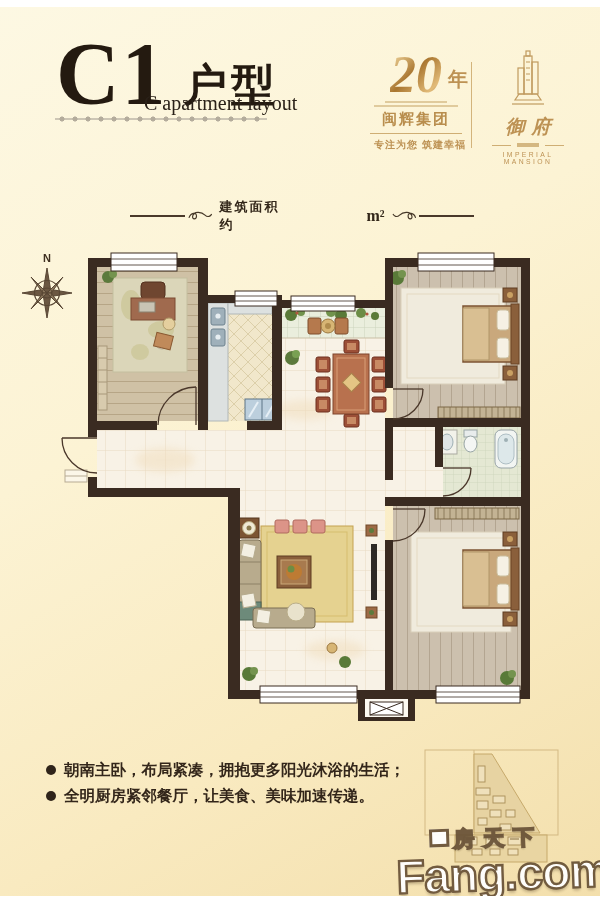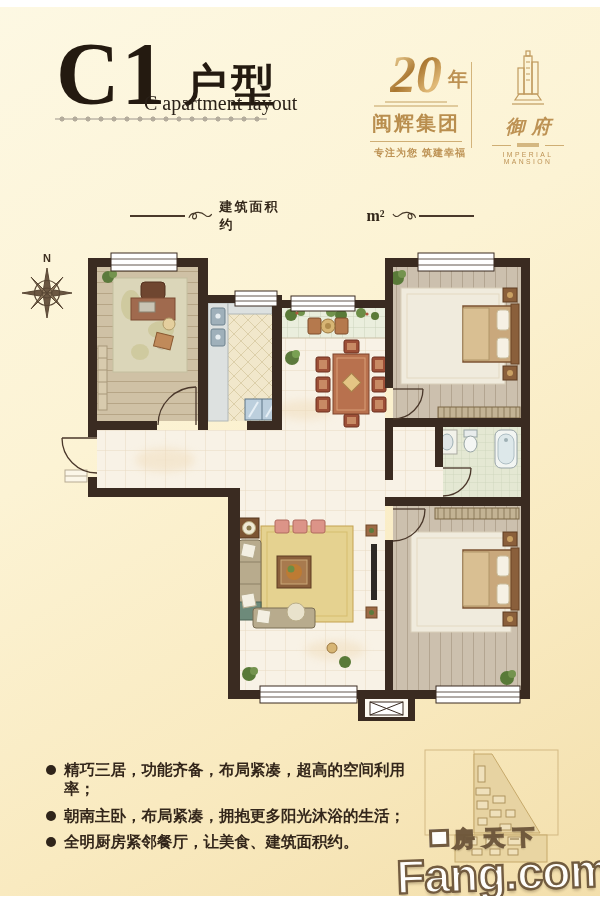--- a/index.html
+++ b/index.html
@@ -21,21 +21,21 @@
 
   
   .brand{position:absolute;left:368px;top:50px;width:206px;height:130px;}
   .anniv{position:relative;width:96px;text-align:center;}
   .anniv-num{font-family:"Liberation Serif",serif;font-style:italic;font-weight:bold;font-size:52px;line-height:.95;
     background:linear-gradient(135deg,#e9cc92 10%,#a9762f 45%,#e2bb79 80%,#8f6224 100%);
     -webkit-background-clip:text;background-clip:text;color:transparent;display:inline-block;}
   .anniv-suffix{font-size:20px;color:#bd9254;font-weight:bold;position:absolute;right:-4px;top:16px;}
   .micro-bar{height:2px;background:#c9a76b;opacity:.55;margin:2px auto;}
   .b1{width:62px;} .b2{width:84px;}
-  .group-name{width:96px;text-align:center;font-size:20px;font-weight:bold;color:#b98e4e;letter-spacing:2px;margin-top:3px;}
+  .group-name{width:96px;text-align:center;font-size:15px;font-weight:bold;color:#b98e4e;letter-spacing:2px;margin-top:3px;}
   .gold-rule{width:92px;height:1px;background:#cfae74;margin:4px 0 4px 2px;}
   .slogan{width:104px;text-align:center;font-size:10px;font-weight:bold;color:#bd9254;letter-spacing:1px;}
   .brand-divider{position:absolute;left:103px;top:12px;width:1px;height:86px;background:#d3b47c;}
   .gf{position:absolute;left:116px;top:0;width:88px;text-align:center;}
   .gf-name{font-family:"Liberation Serif",serif;font-size:19px;font-weight:bold;color:#bd9254;letter-spacing:7px;margin-top:2px;text-indent:7px;font-style:italic;}
   .gf-orn{position:relative;height:5px;margin:3px 8px;}
   .gf-orn:before,.gf-orn:after{content:"";position:absolute;top:2px;width:26%;height:1px;background:#cfae74;}
   .gf-orn:before{left:0;} .gf-orn:after{right:0;}
   .gf-orn .sq{position:absolute;left:50%;top:0;width:22px;height:4px;margin-left:-11px;background:#c9a76b;opacity:.8;}
   .gf-en{font-size:6.8px;color:#bd9254;letter-spacing:2.4px;}
@@ -427,29 +427,25 @@
       <g>
           <path d="M348 259 L380 259"></path>
           <path d="M380 259 A32 32 0 0 1 348 291"></path>
         </g>
     </g>
   </svg>
 
   <ul class="features">
     <li>
         <span class="dot"></span>
-        <span class="ftext">精巧三居，功能齐备，布局紧凑，超高的空间利用率；</span>
-      </li>
-    <li>
-        <span class="dot"></span>
         <span class="ftext">朝南主卧，布局紧凑，拥抱更多阳光沐浴的生活；</span>
       </li>
     <li>
         <span class="dot"></span>
-        <span class="ftext">全明厨房紧邻餐厅，让美食、建筑面积约。</span>
+        <span class="ftext">全明厨房紧邻餐厅，让美食、美味加速传递。</span>
       </li>
   </ul>
 
   <svg class="inset" width="170" height="122" viewBox="0 0 170 122">
     <rect x="5" y="6" width="133" height="85" fill="none" stroke="#d3b983" stroke-width="1"></rect>
     <path d="M54 6 V91" stroke="#d3b983" stroke-width="1"></path>
     <polygon points="54,10 72,10 120,89 54,89" fill="#e7d3a2" stroke="#c6a96b" stroke-width="1"></polygon>
     <g stroke="#a98e58" fill="rgba(255,250,235,0.35)" stroke-width="0.9">
       <rect x="58" y="22" width="7" height="16"></rect>
         <rect x="56" y="44" width="14" height="7"></rect>

